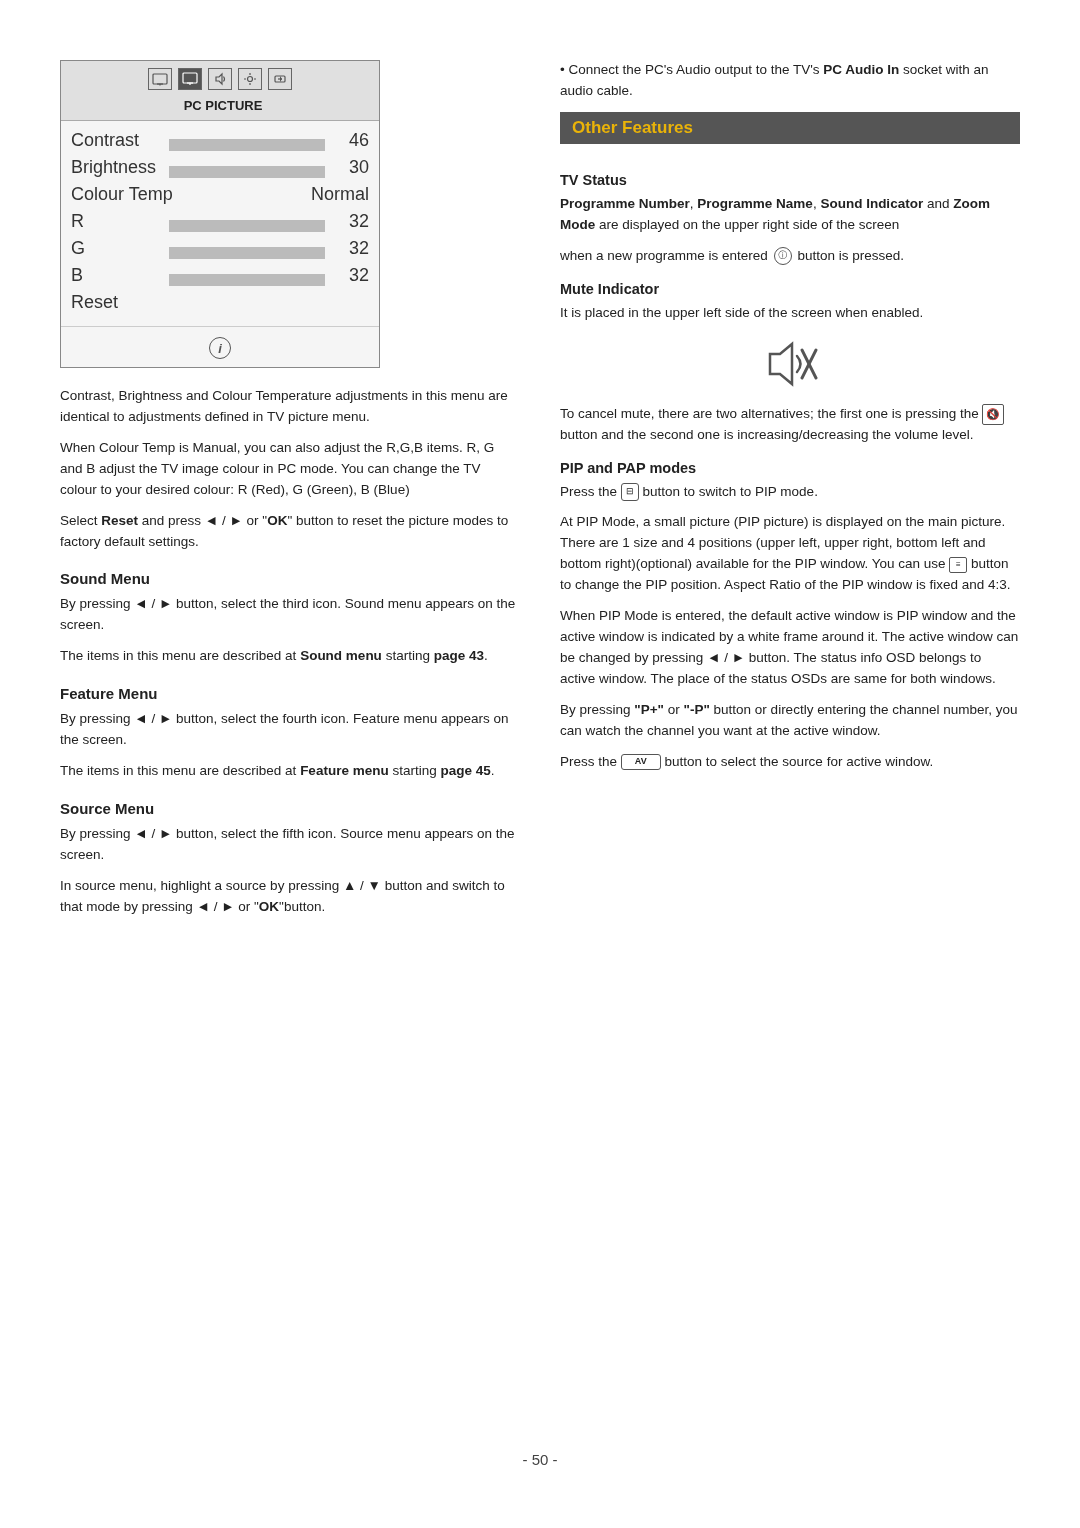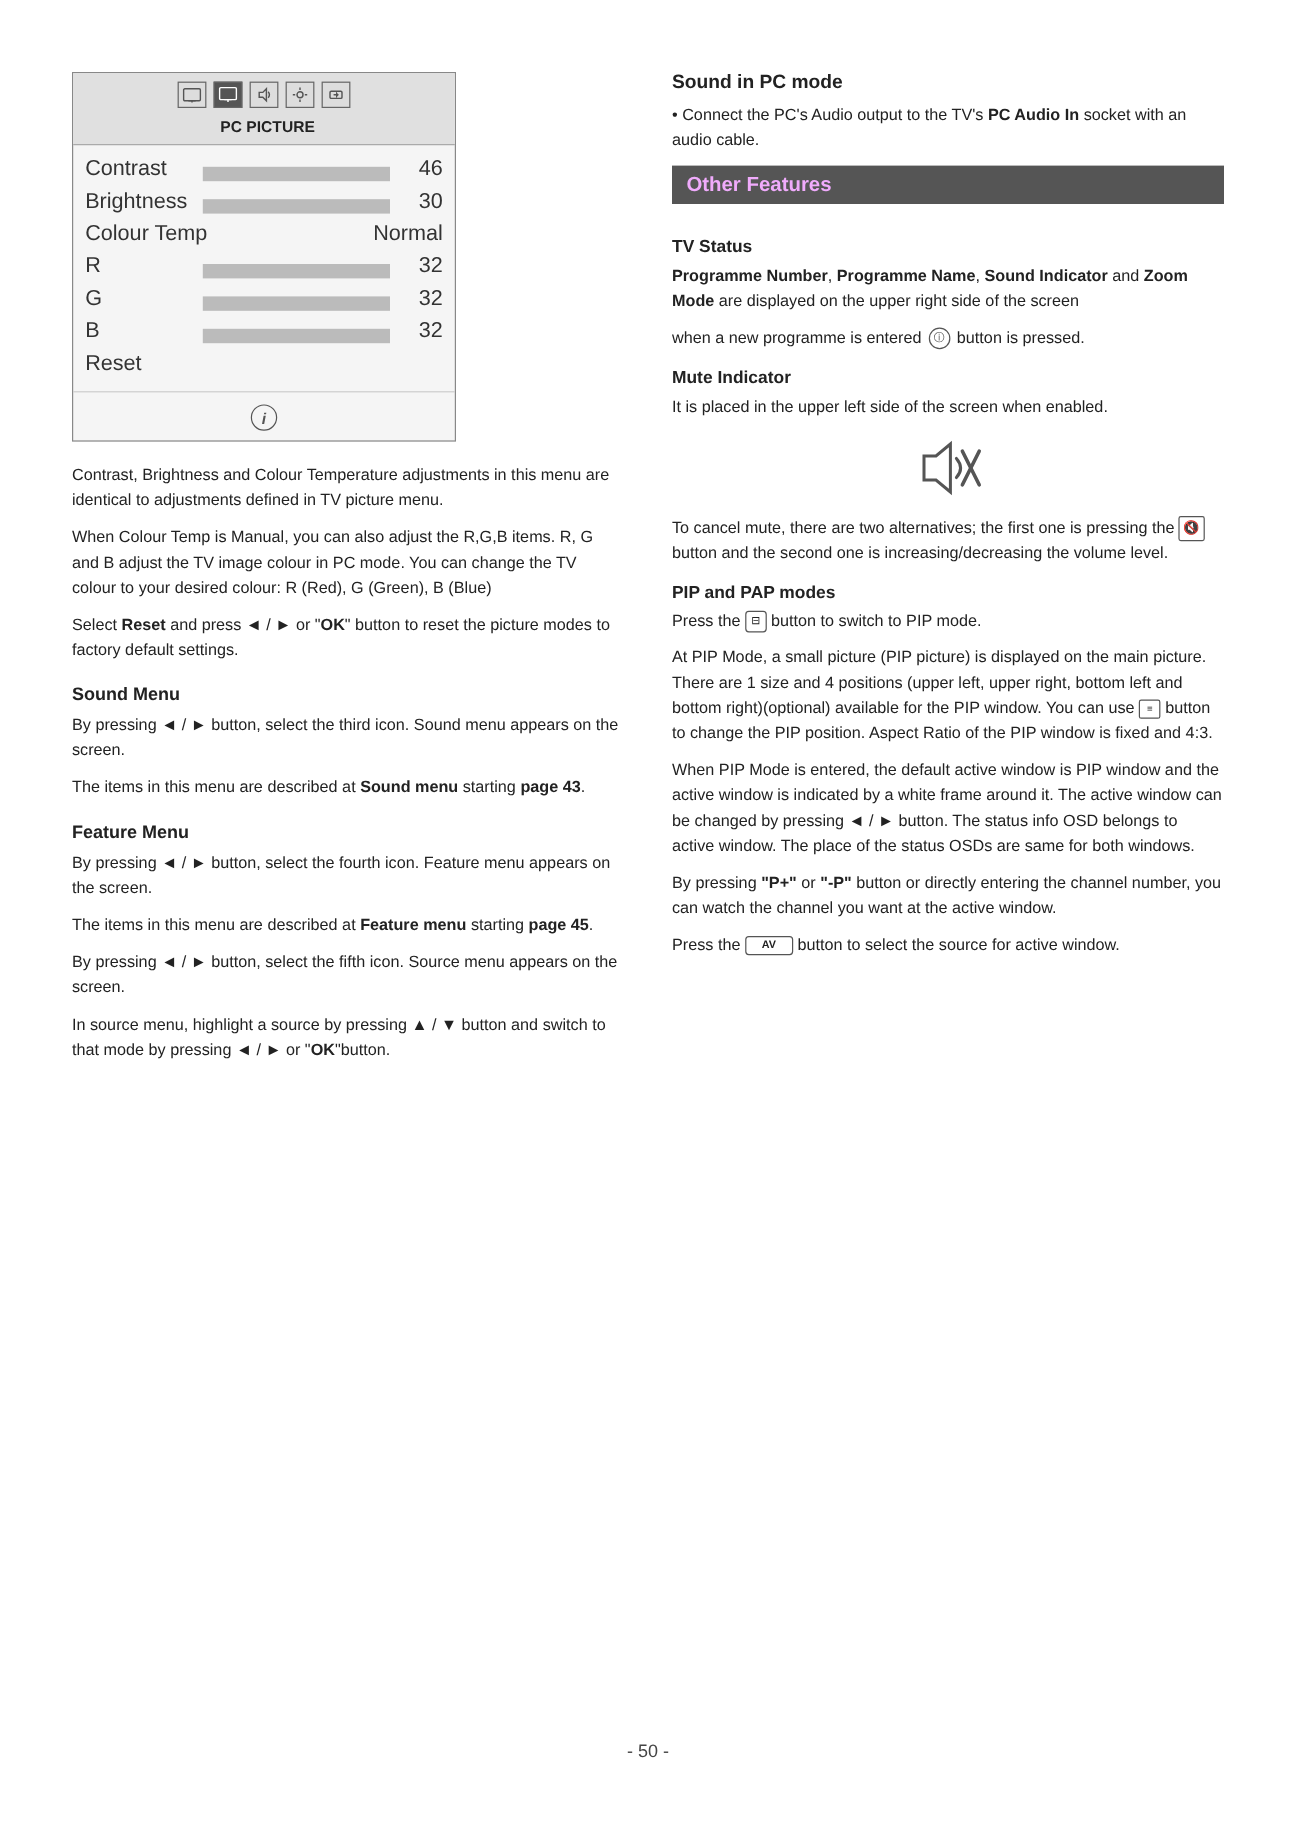--- a/index.html
+++ b/index.html
@@ -129,21 +129,21 @@
       margin-bottom: 7px;
       margin-top: 18px;
     }
     .section-heading:first-of-type {
       margin-top: 0;
     }
 
     
     .other-features-header {
       background: #555;
-      color: #f0abfc;
+      color: #eab308;
       padding: 6px 12px;
       font-size: 17px;
       font-weight: bold;
       margin-bottom: 14px;
       display: inline-block;
       width: 100%;
     }
 
     
     .body-text {
@@ -320,33 +320,33 @@
       </p>
 
       <div class="section-heading">Feature Menu</div>
       <p class="body-text">
         By pressing ◄ / ► button, select the fourth icon. Feature menu appears on the screen.
       </p>
       <p class="body-text">
         The items in this menu are described at <strong>Feature menu</strong> starting <strong>page 45</strong>.
       </p>
 
+      <div class="section-heading">Source Menu</div>
       <p class="body-text">
         By pressing ◄ / ► button, select the fifth icon. Source menu appears on the screen.
       </p>
       <p class="body-text">
         In source menu, highlight a source by pressing ▲ / ▼ button and switch to that mode by pressing ◄ / ► or "<strong>OK</strong>"button.
       </p>
 
     </div>
 
     <div class="right-col">
 
       
-      <div class="sound-in-pc-heading">Sound in PC mode</div>
       <p class="body-text">
         • Connect the PC's Audio output to the TV's <strong>PC Audio In</strong> socket with an audio cable.
       </p>
 
       
       <div class="other-features-header">Other Features</div>
 
       
       <div class="sub-heading">TV Status</div>
       <p class="body-text">

